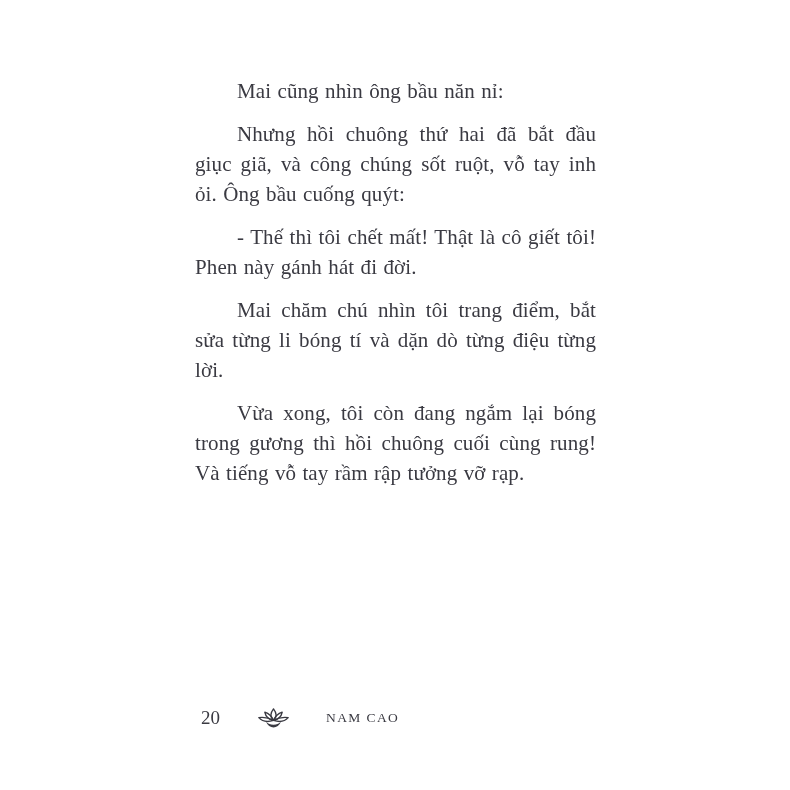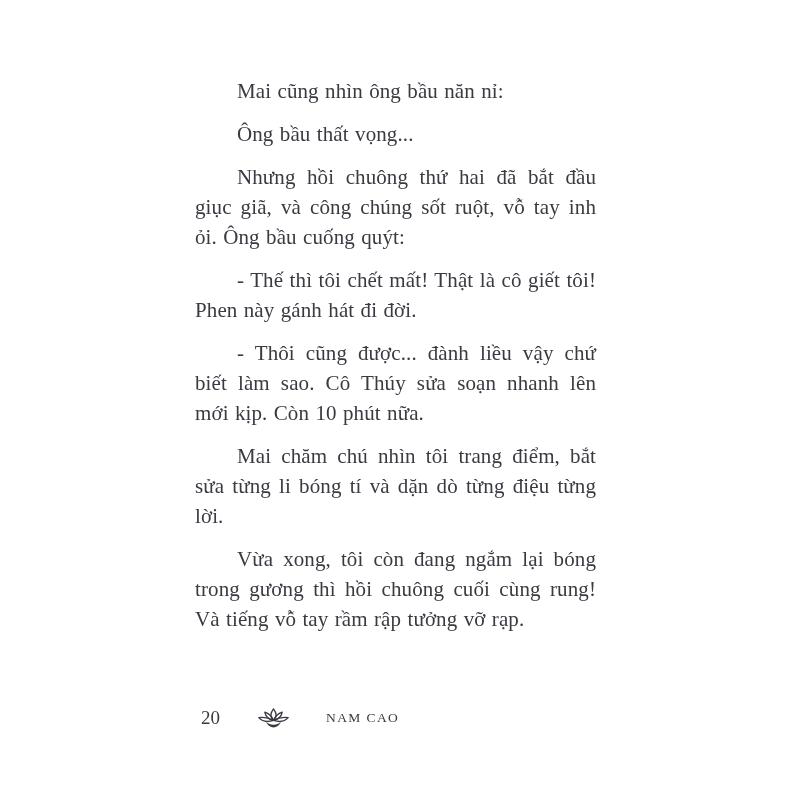--- a/index.html
+++ b/index.html
@@ -62,24 +62,22 @@
     letter-spacing: 1.4px;
   }
 </style>
 </head>
 <body>
 
 <div class="page">
 
   <div class="content">
     <p>Mai cũng nhìn ông bầu năn nỉ:</p>
-    <p>Ông bầu thất vọng...</p>
     <p>Nhưng hồi chuông thứ hai đã bắt đầu giục giã, và công chúng sốt ruột, vỗ tay inh ỏi. Ông bầu cuống quýt:</p>
     <p>- Thế thì tôi chết mất! Thật là cô giết tôi! Phen này gánh hát đi đời.</p>
-    <p>- Thôi cũng được... đành liều vậy chứ biết làm sao. Cô Thúy sửa soạn nhanh lên mới kịp. Còn 10 phút nữa.</p>
     <p>Mai chăm chú nhìn tôi trang điểm, bắt sửa từng li bóng tí và dặn dò từng điệu từng lời.</p>
     <p>Vừa xong, tôi còn đang ngắm lại bóng trong gương thì hồi chuông cuối cùng rung! Và tiếng vỗ tay rầm rập tưởng vỡ rạp.</p>
 
   </div>
 
   <div class="footer">
     <span class="page-number">20</span>
     <span class="ornament">
       <svg width="33" height="24" viewBox="0 0 36 26" aria-hidden="true">
         <g fill="none" stroke="#3a3a42" stroke-width="1.5" stroke-linejoin="round">

